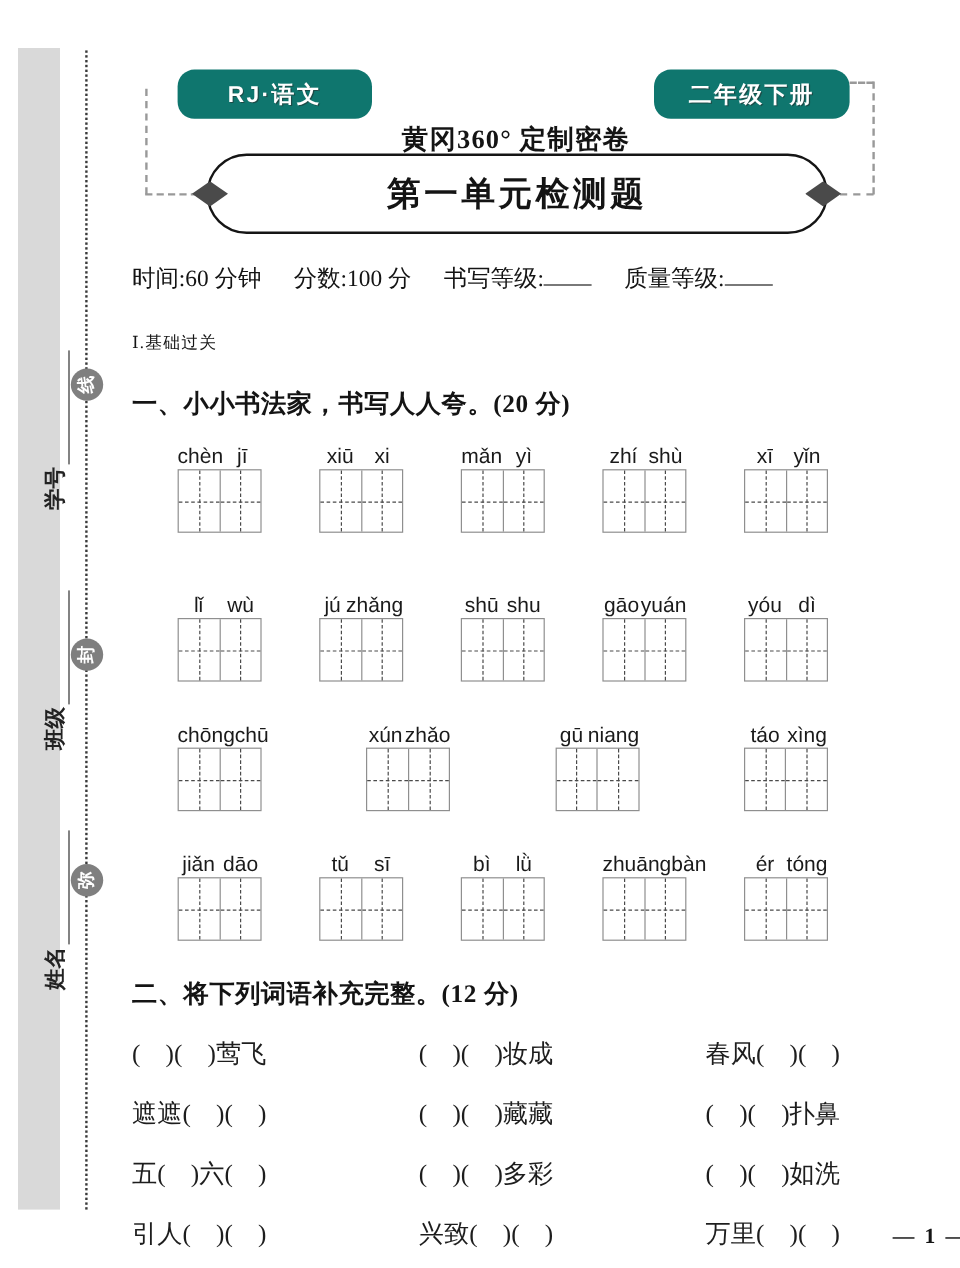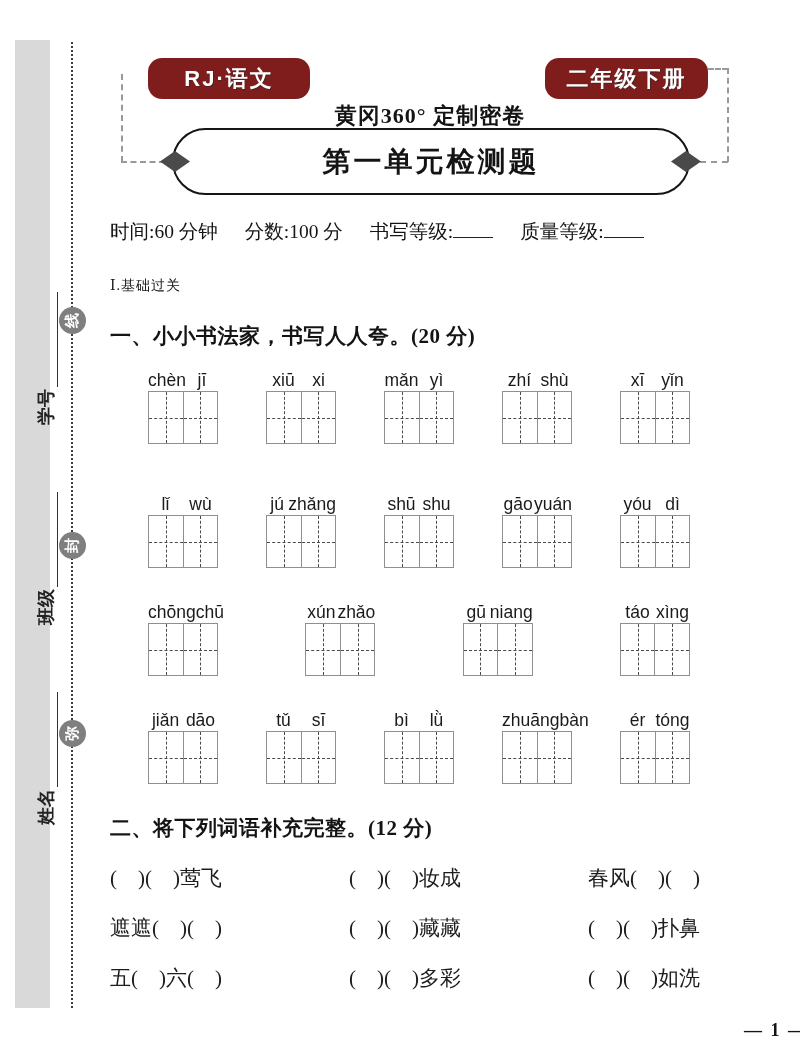--- a/index.html
+++ b/index.html
@@ -21,22 +21,22 @@
   .side-label .fline{display:inline-block;width:95px;border-bottom:1.6px solid #333;height:16px;margin-left:2px;}
   .seal-dotline{position:absolute;left:71px;top:42px;height:966px;border-left:2px dotted #3a3a3a;}
   .seal-circle{
     position:absolute;left:59px;width:27px;height:27px;border-radius:50%;
     background:#7f7f7f;color:#fff;display:flex;align-items:center;justify-content:center;
     font-size:15px;font-weight:bold;transform:rotate(-90deg);
   }
 
   
   .badge{
-    position:absolute;height:41px;background:#7f1d1d;border-radius:14px;
-    color:#fff;font-weight:bold;font-size:22px;letter-spacing:2px;
+    position:absolute;height:41px;background:#0f766e;border-radius:14px;
+    color:#fff;font-weight:bold;font-size:19px;letter-spacing:2px;
     display:flex;align-items:center;justify-content:center;
     font-family:"Liberation Sans","DejaVu Sans",sans-serif;
     text-shadow:1px 1px 0 rgba(40,40,40,.55);
   }
   .badge-left{left:148px;top:58px;width:162px;}
   .badge-right{left:545px;top:58px;width:163px;}
   .brand-text{
     position:absolute;left:320px;top:59px;width:220px;text-align:center;
     font-size:22px;font-weight:bold;letter-spacing:1px;white-space:nowrap;margin-top:42px;
   }
@@ -358,16 +358,21 @@
   <div class="fill-row">
     <span class="fi">遮遮(    )(    )</span>
     <span class="fi">(    )(    )藏藏</span>
     <span class="fi">(    )(    )扑鼻</span>
   </div>
   <div class="fill-row">
     <span class="fi">五(    )六(    )</span>
     <span class="fi">(    )(    )多彩</span>
     <span class="fi">(    )(    )如洗</span>
   </div>
+  <div class="fill-row">
+    <span class="fi">引人(    )(    )</span>
+    <span class="fi">兴致(    )(    )</span>
+    <span class="fi">万里(    )(    )</span>
+  </div>
 
 </div>
 
 <div class="page-num">— 1 —</div>
 
 </body></html>

